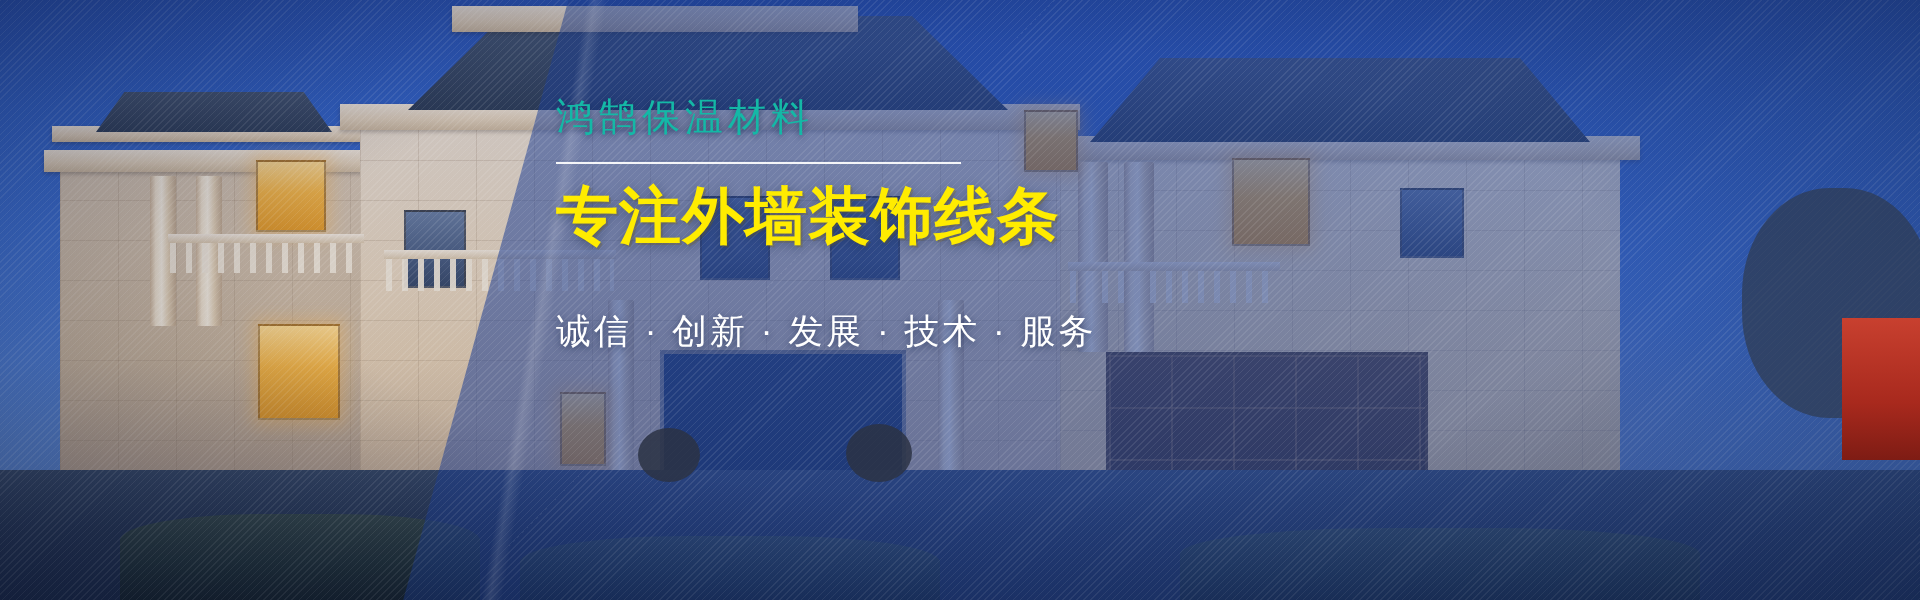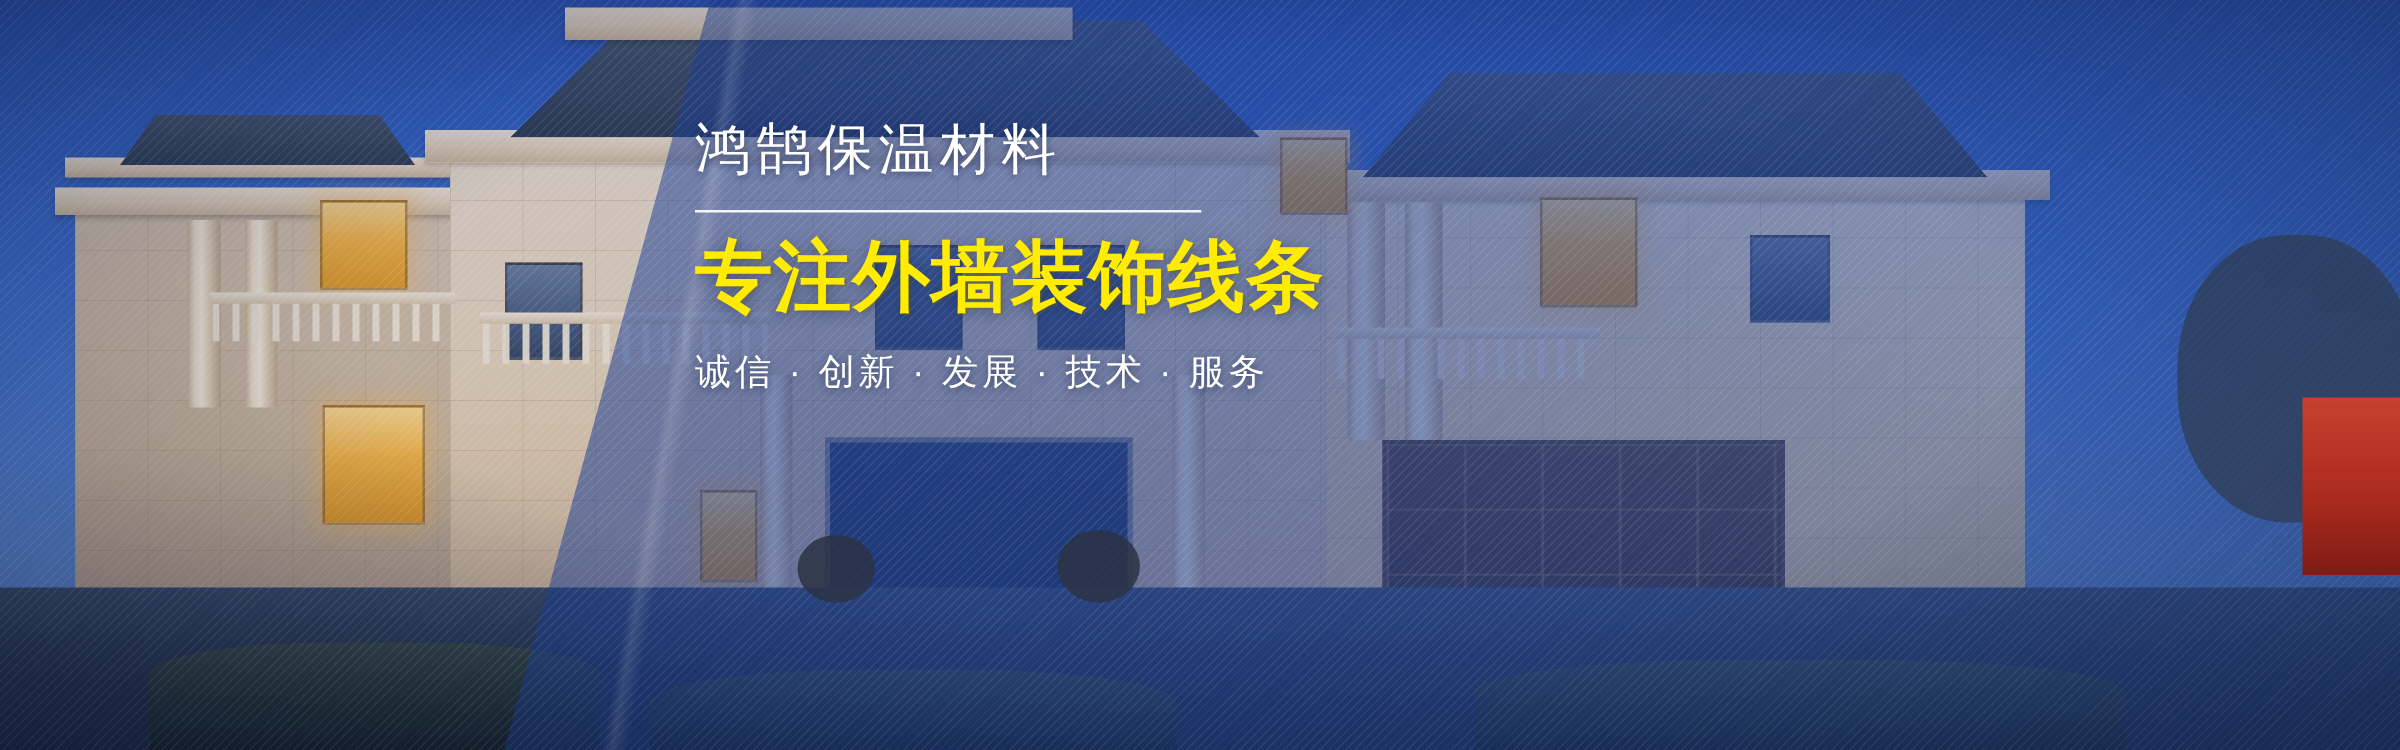--- a/index.html
+++ b/index.html
@@ -175,23 +175,23 @@
 
   
   .copy {
     position: absolute;
     left: 556px;
     top: 98px;
     width: 760px;
     z-index: 30;
   }
   .brand {
-    font-size: 44px;
+    font-size: 38px;
     line-height: 1.0;
-    color: #ffffff;
+    color: #14b8a6;
     letter-spacing: 5px;
     font-weight: 400;
     text-shadow: 0 2px 6px rgba(10,24,60,0.55);
     white-space: nowrap;
   }
   .divider {
     margin: 26px 0 18px 0;
     width: 405px;
     height: 2px;
     background: rgba(255,255,255,0.92);
@@ -204,22 +204,22 @@
     letter-spacing: 1px;
     white-space: nowrap;
     text-shadow:
       2px 2px 0 rgba(120,90,0,0.25),
       0 3px 12px rgba(10,24,60,0.40);
   }
   .headline + .headline {
     margin-top: 13px;
   }
   .tagline {
-    margin-top: 22px;
-    font-size: 29px;
+    margin-top: 58px;
+    font-size: 35px;
     color: #ffffff;
     letter-spacing: 3px;
     white-space: nowrap;
     text-shadow: 0 2px 7px rgba(10,24,60,0.55);
   }
 
   
   .red-box {
     position: absolute;
     right: 0;

